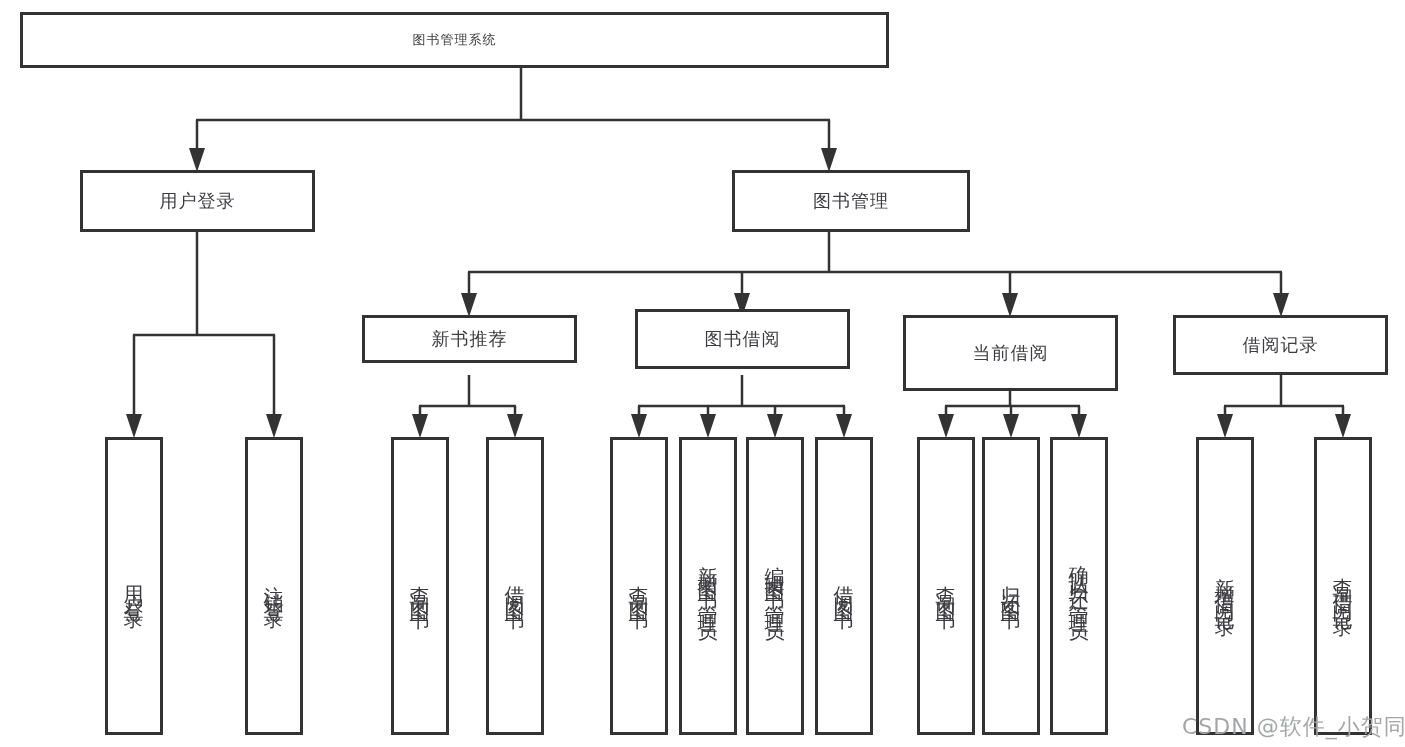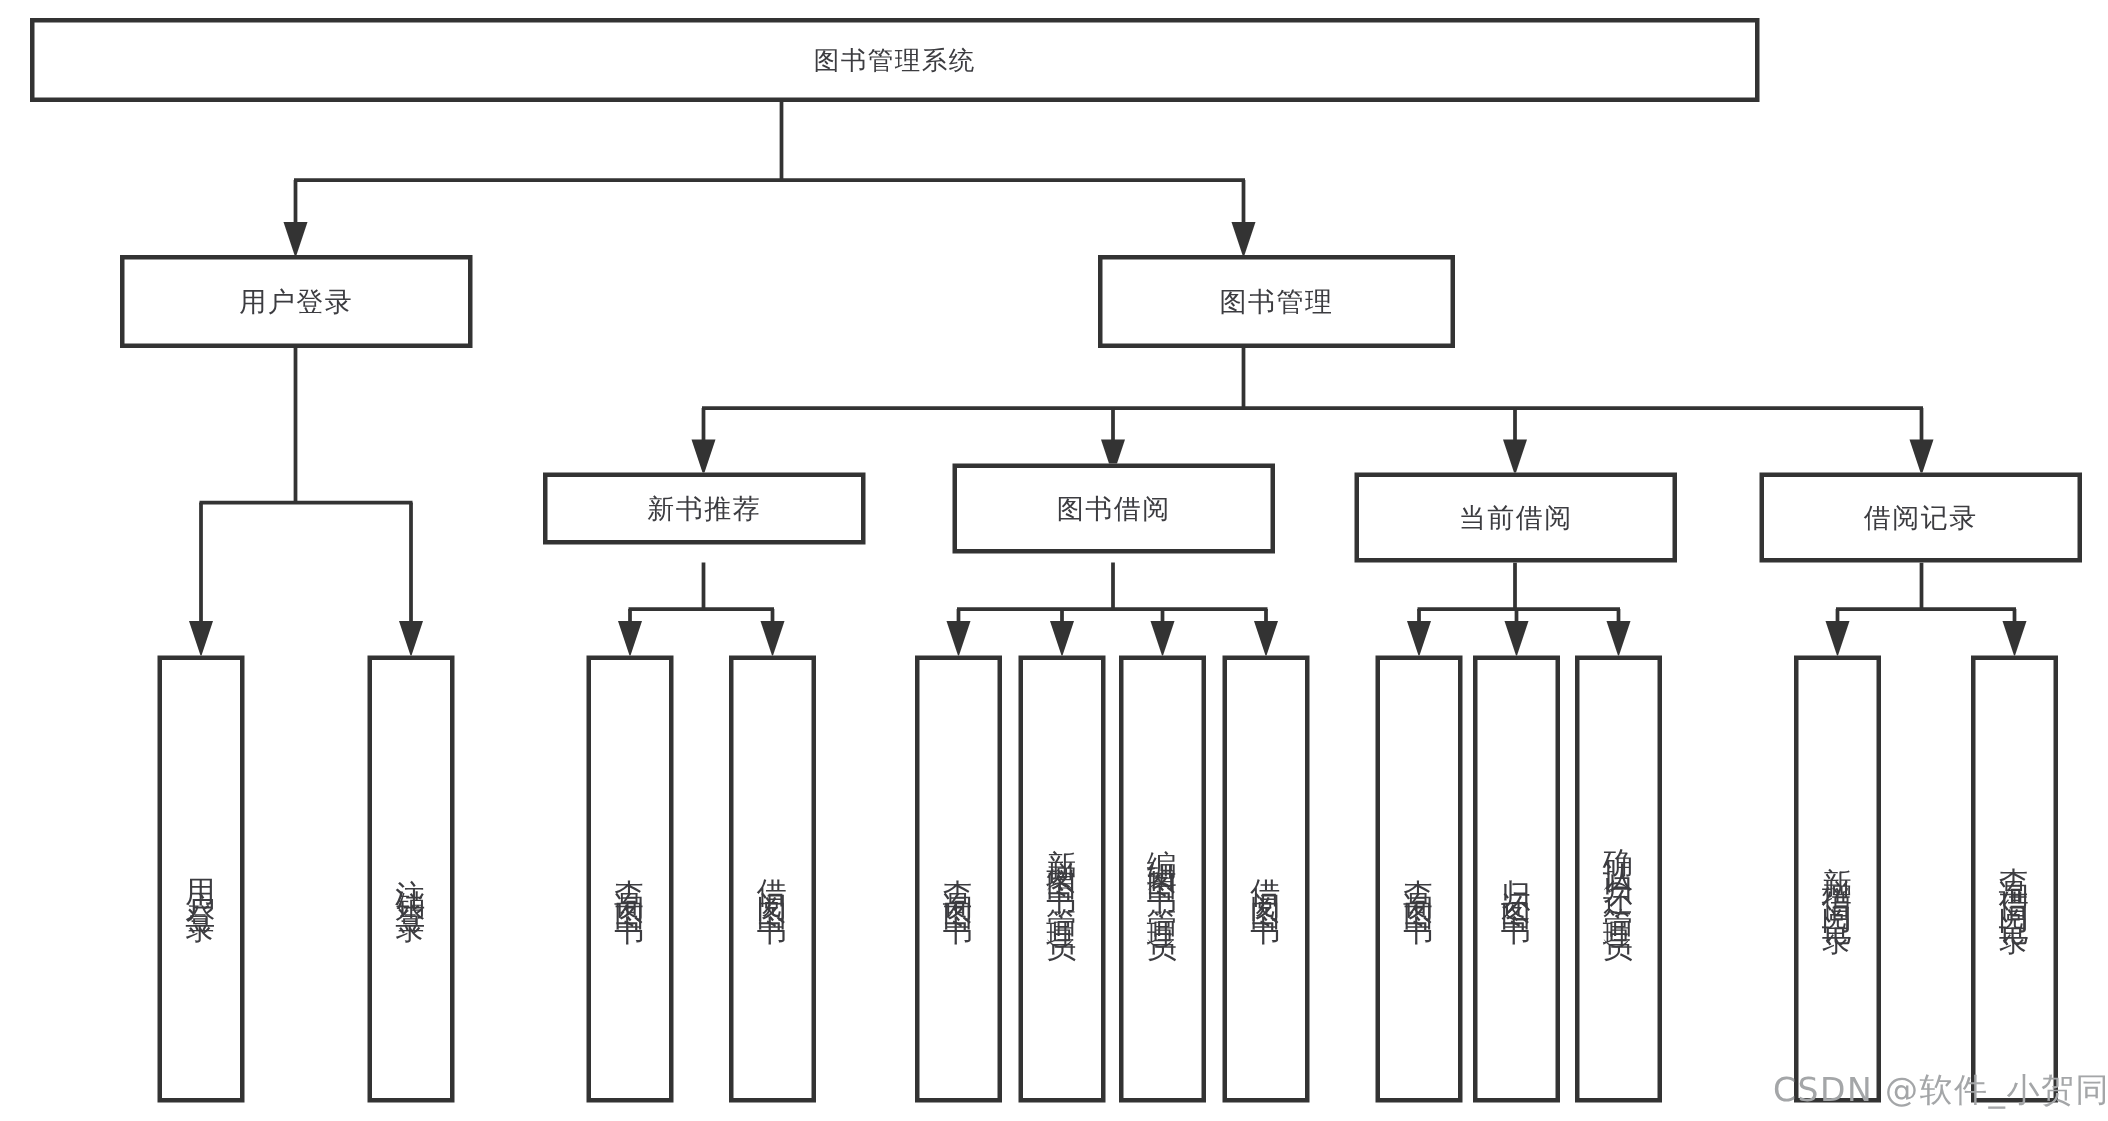--- a/index.html
+++ b/index.html
@@ -97,28 +97,28 @@
     <polygon points="1071,414 1087,414 1079,438"></polygon>
 
     <line x1="1281" y1="375" x2="1281" y2="407"></line>
     <line x1="1224" y1="406" x2="1344" y2="406"></line>
     <line x1="1225" y1="406" x2="1225" y2="416"></line>
     <line x1="1343" y1="406" x2="1343" y2="416"></line>
     <polygon points="1217,414 1233,414 1225,438"></polygon>
     <polygon points="1335,414 1351,414 1343,438"></polygon>
   </svg>
 
-  <div class="hbox" style="left:20px;top:12px;width:1153px;height:56px;font-size:17px;">图书管理系统</div>
+  <div class="hbox" style="left:20px;top:12px;width:869px;height:56px;font-size:13px;">图书管理系统</div>
 
   <div class="hbox" style="left:80px;top:170px;width:235px;height:62px;">用户登录</div>
   <div class="hbox" style="left:732px;top:170px;width:238px;height:62px;">图书管理</div>
 
   <div class="hbox" style="left:362px;top:315px;width:215px;height:48px;">新书推荐</div>
   <div class="hbox" style="left:635px;top:309px;width:215px;height:60px;">图书借阅</div>
-  <div class="hbox" style="left:903px;top:315px;width:215px;height:60px;">当前借阅</div>
+  <div class="hbox" style="left:903px;top:315px;width:215px;height:76px;">当前借阅</div>
   <div class="hbox" style="left:1173px;top:315px;width:215px;height:60px;">借阅记录</div>
 
   <div class="vbox" style="left:105px;">
     <span class="vtext">用户登录</span>
   </div>
   <div class="vbox" style="left:245px;">
     <span class="vtext">注销登录</span>
   </div>
 
   <div class="vbox" style="left:391px;">

